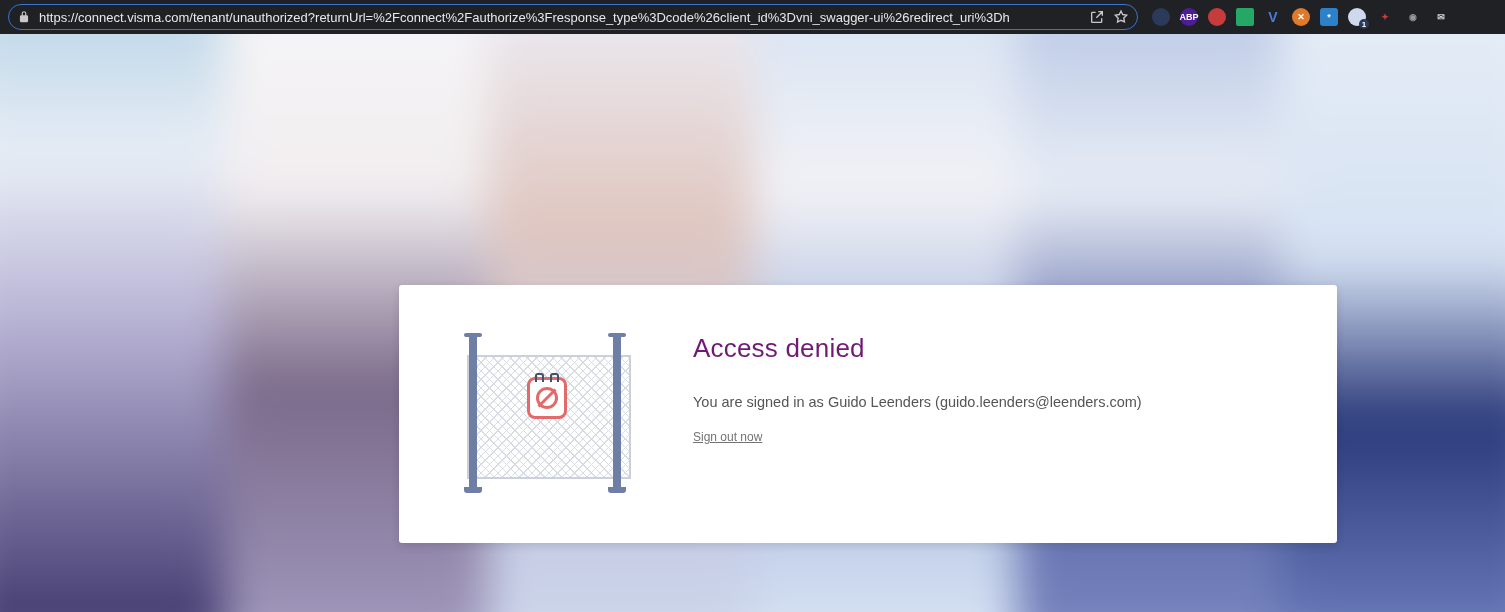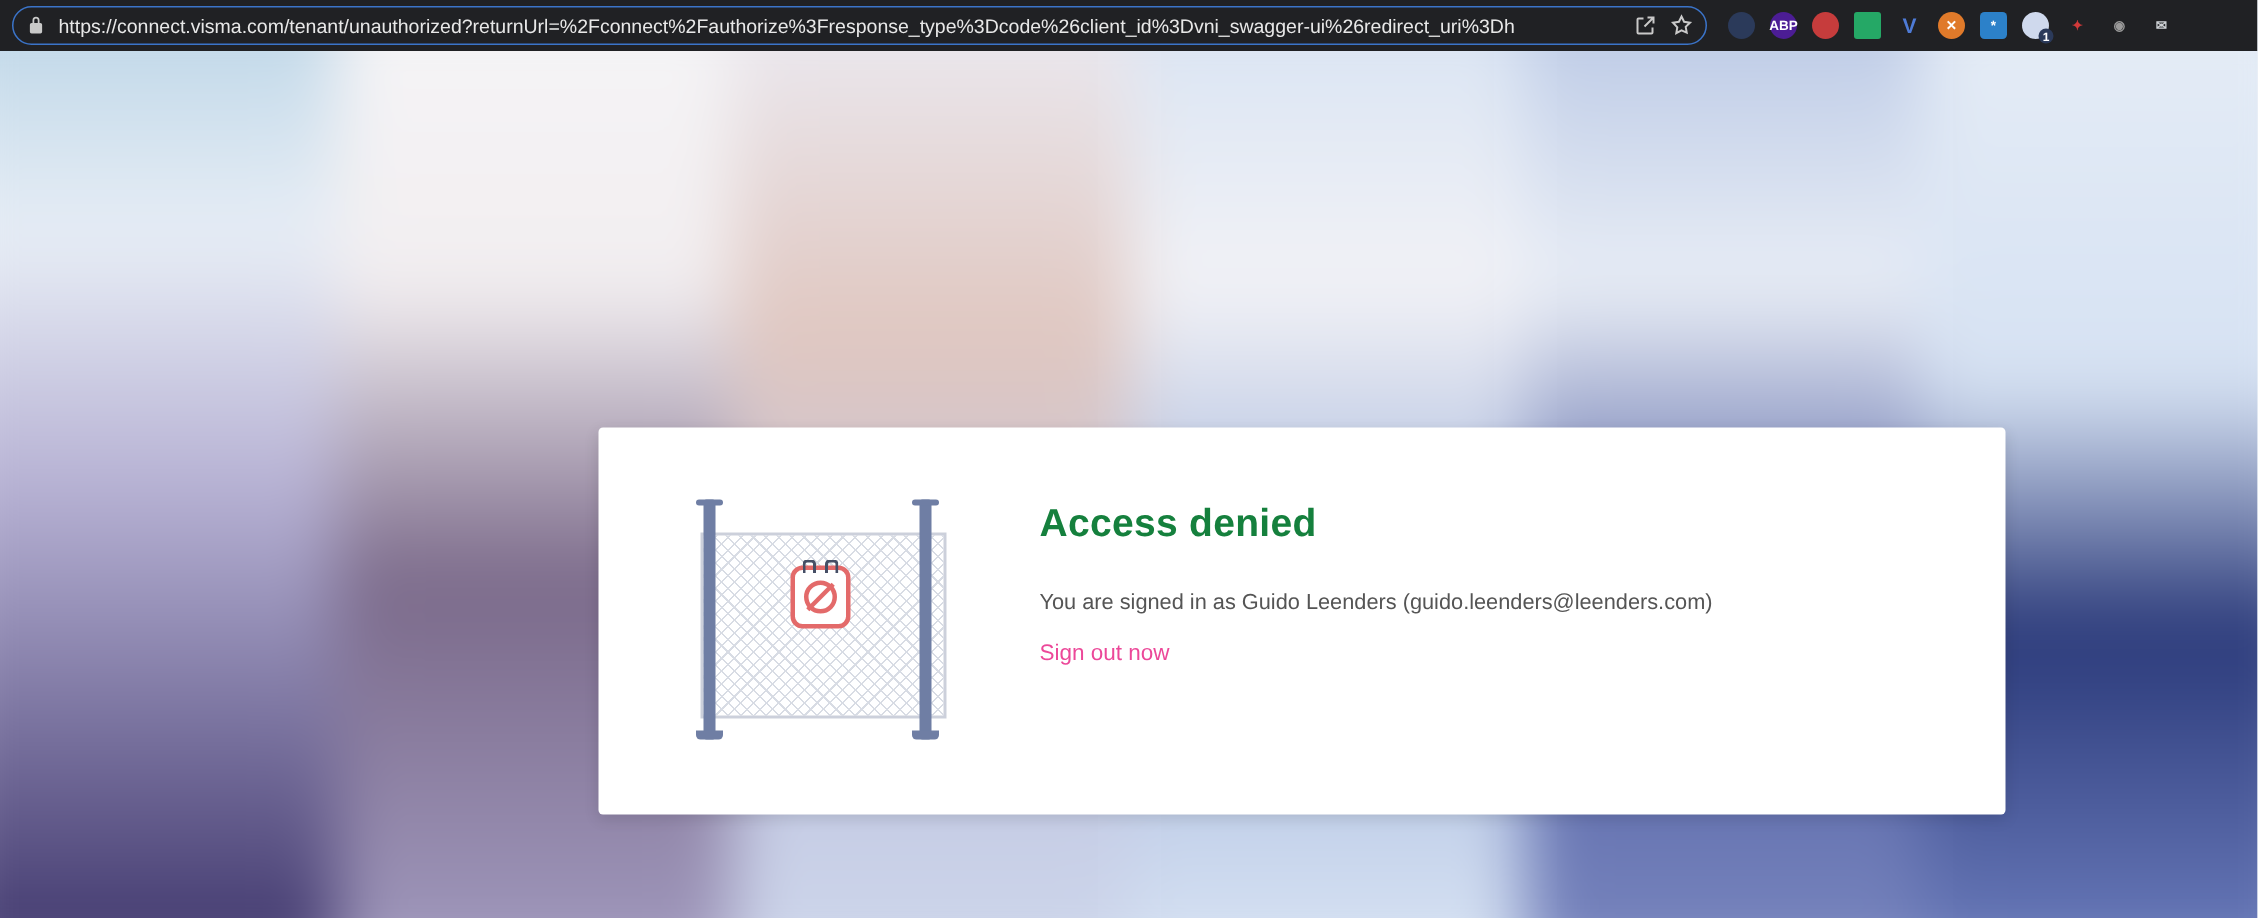--- a/index.html
+++ b/index.html
@@ -121,27 +121,27 @@
   .no-sign::before, .no-sign::after {
     content: ""; position: absolute; top: -7px; width: 5px; height: 7px;
     border: 2px solid #464f66; border-bottom: none; border-radius: 3px 3px 0 0;
   }
   .no-sign::before { left: 5px; }
   .no-sign::after  { right: 5px; }
 
   .card .body { flex: 1; color: #3f3f3f; }
   .card h1 {
     font-size: 26px;
-    font-weight: 700;
-    color: #15803d;
+    font-weight: 400;
+    color: #701a75;
     margin-bottom: 28px;
     letter-spacing: .2px;
   }
   .card p { font-size: 14.5px; line-height: 1.45; color: #555; margin-bottom: 14px; }
-  .card a.link { color: #ec4899; font-size: 15px; cursor: pointer; }
+  .card a.link { color: #737373; text-decoration: underline; font-size: 12px; cursor: pointer; }
 </style>
 </head>
 <body>
 
 <div class="chrome-bar">
   <div class="omnibox">
     <svg class="lock" viewBox="0 0 24 24" fill="currentColor">
       <path d="M12 2a4 4 0 0 0-4 4v3H7a2 2 0 0 0-2 2v8a2 2 0 0 0 2 2h10a2 2 0 0 0 2-2v-8a2 2 0 0 0-2-2h-1V6a4 4 0 0 0-4-4zm-2 4a2 2 0 1 1 4 0v3h-4V6z"></path>
     </svg>
     <input type="text" class="url" value="https://connect.visma.com/tenant/unauthorized?returnUrl=%2Fconnect%2Fauthorize%3Fresponse_type%3Dcode%26client_id%3Dvni_swagger-ui%26redirect_uri%3Dh" style="">

